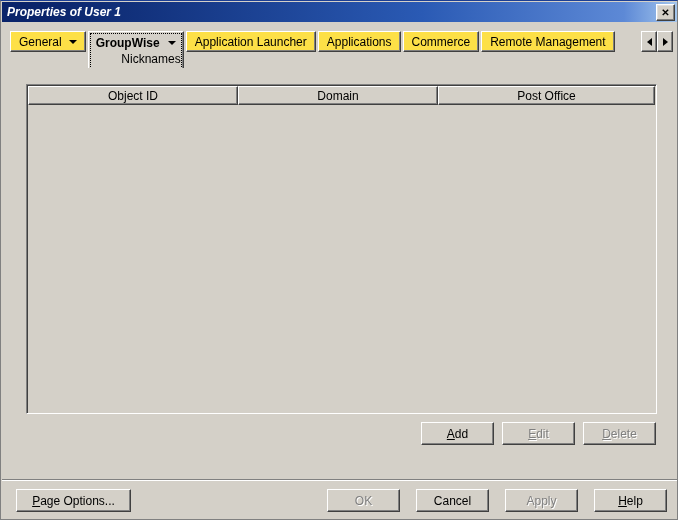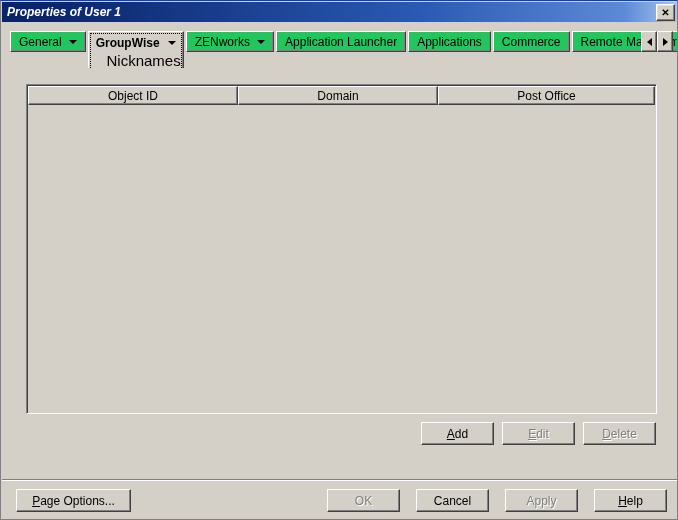--- a/index.html
+++ b/index.html
@@ -79,21 +79,21 @@
     position: absolute;
     left: 8px;
     top: 7px;
     display: flex;
     align-items: flex-start;
   }
   .tab {
     position: relative;
     height: 21px;
     box-sizing: border-box;
-    background: #22c55e;
+    background: #fde047;
     border: 1px solid #ffffff;
     border-right-color: #404040;
     border-bottom-color: #404040;
     box-shadow: inset -1px -1px 0 #808080;
     display: flex;
     align-items: center;
     padding: 0 8px;
     font-size: 12px;
     color: #000000;
     white-space: nowrap;
@@ -139,21 +139,21 @@
     white-space: nowrap;
   }
   .tab-sel-label .caret {
     margin-left: auto;
     width: 0; height: 0;
     border-left: 4px solid transparent;
     border-right: 4px solid transparent;
     border-top: 4px solid #000000;
   }
   .tab-sub {
-    font-size: 15px;
+    font-size: 12px;
     padding: 1px 0 0 5px;
     white-space: nowrap;
   }
 
   .scroll-btns {
     position: absolute;
     right: 5px;
     top: 7px;
     display: flex;
   }
@@ -327,24 +327,20 @@
       <div class="tab-selected">
         <div class="tab-selected-inner">
           <div class="tab-sel-label">
             <span>GroupWise</span>
             <span class="caret"></span>
           </div>
           <div class="tab-sub">Nicknames</div>
         </div>
       </div>
 
-      <div class="tab">
-        <span>ZENworks</span>
-        <span class="caret"></span>
-      </div>
 
       <div class="tab">
         <span>Application Launcher</span>
       </div>
 
       <div class="tab">
         <span>Applications</span>
       </div>
 
       <div class="tab">

